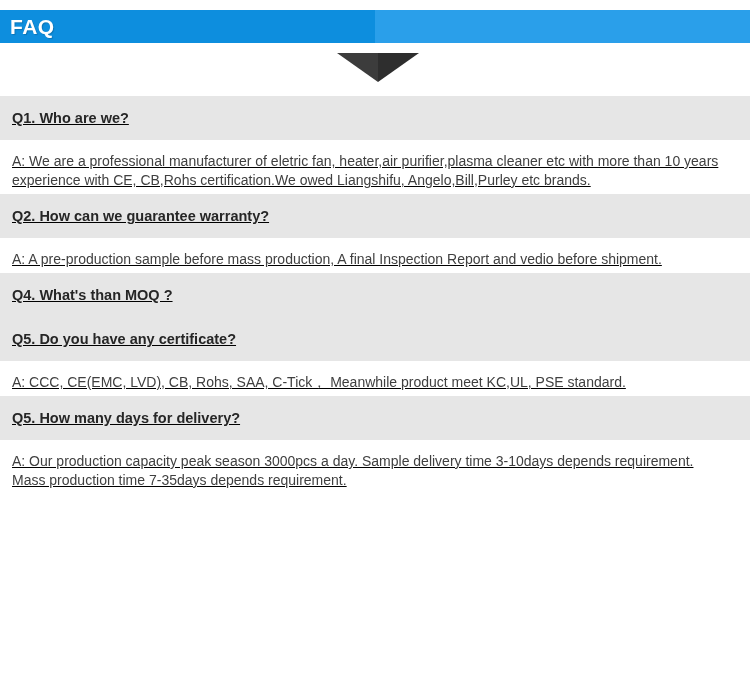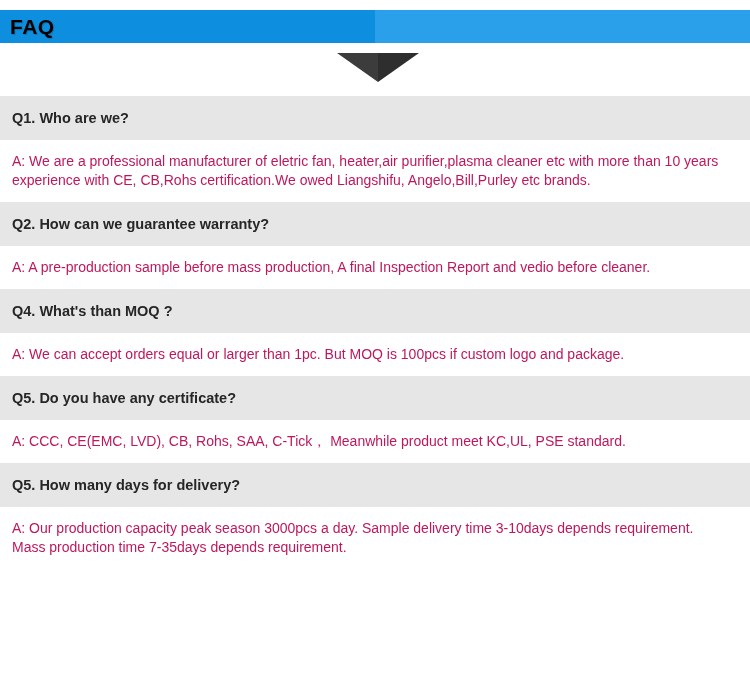--- a/index.html
+++ b/index.html
@@ -35,21 +35,21 @@
     background: #0d8ede;
     display: flex;
     align-items: center;
   }
   .faq-header-right {
     width: 375px;
     height: 33px;
     background: #2a9fea;
   }
   .faq-title {
-    color: #000000;
+    color: #ffffff;
     font-size: 21px;
     font-weight: bold;
     letter-spacing: 0.5px;
     padding-left: 10px;
     text-shadow: 1px 1px 1px rgba(0,0,0,0.18);
     line-height: 1;
   }
 
   
   .arrow-wrap {
@@ -81,38 +81,38 @@
   .arrow-half.left .tri  { left: 0; }
   .arrow-half.right .tri { left: -41px; border-top-color: #2e2e2e; }
 
   
   .faq-list {
     position: absolute;
     top: 86px;
     left: 0;
     width: 750px;
   }
-  .faq-item { width: 750px; }
+  .faq-item { width: 750px; text-decoration: underline; }
 
   .faq-question {
     width: 750px;
     box-sizing: border-box;
     background: #e6e6e6;
     padding: 13px 0 13px 12px;
     color: #262626;
     font-size: 14.5px;
     font-weight: bold;
     line-height: 18px;
   }
   .faq-answer {
     width: 750px;
     box-sizing: border-box;
     background: #ffffff;
-    padding: 12px 14px 12px 12px;
-    color: #be185d;
+    padding: 12px 14px 4px 12px;
+    color: #404040;
     font-size: 14px;
     line-height: 19px;
     white-space: pre-line;
   }
 </style>
 </head>
 <body>
 
 <div class="faq-page">
 
@@ -134,27 +134,26 @@
 
   <div class="faq-list">
 
     <div class="faq-item">
       <div class="faq-question">Q1. Who are we?</div>
       <div class="faq-answer">A: We are a professional manufacturer of eletric fan, heater,air purifier,plasma cleaner etc with more than 10 years experience with CE, CB,Rohs certification.We owed Liangshifu, Angelo,Bill,Purley etc brands.</div>
     </div>
 
     <div class="faq-item">
       <div class="faq-question">Q2. How can we guarantee warranty?</div>
-      <div class="faq-answer">A: A pre-production sample before mass production, A final Inspection Report and vedio before cleaner.</div>
+      <div class="faq-answer">A: A pre-production sample before mass production, A final Inspection Report and vedio before shipment.</div>
     </div>
 
 
     <div class="faq-item">
       <div class="faq-question">Q4. What's than MOQ ?</div>
-      <div class="faq-answer">A: We can accept orders equal or larger than 1pc. But MOQ is 100pcs if custom logo and package.</div>
     </div>
 
     <div class="faq-item">
       <div class="faq-question">Q5. Do you have any certificate?</div>
       <div class="faq-answer">A: CCC, CE(EMC, LVD), CB, Rohs, SAA, C-Tick，   Meanwhile product meet KC,UL, PSE standard.</div>
     </div>
 
     <div class="faq-item">
       <div class="faq-question">Q5. How many days for delivery?</div>
       <div class="faq-answer">A: Our production capacity peak season 3000pcs a day. Sample delivery time 3-10days depends requirement.

